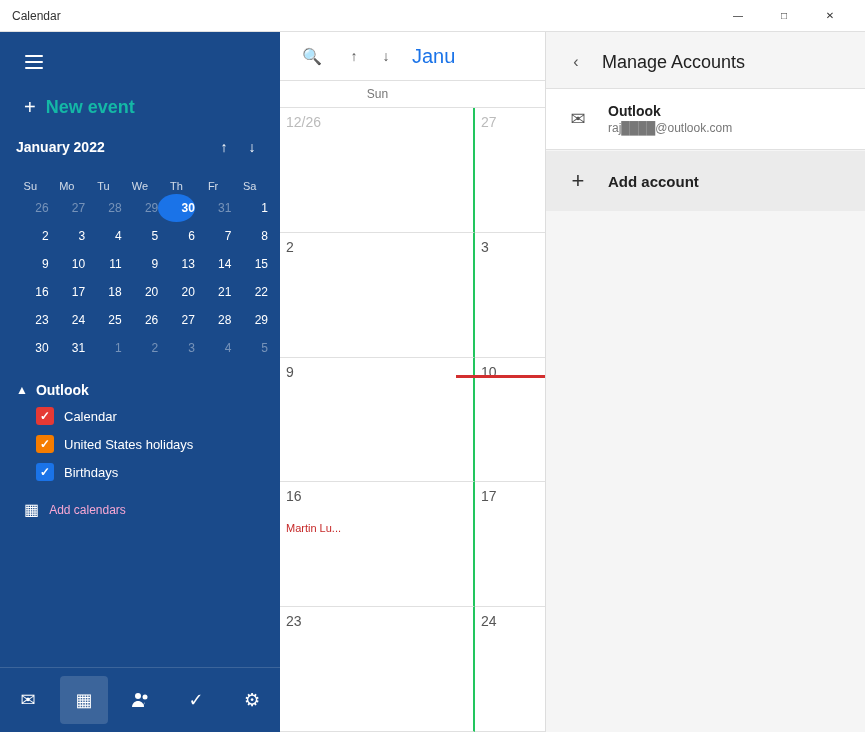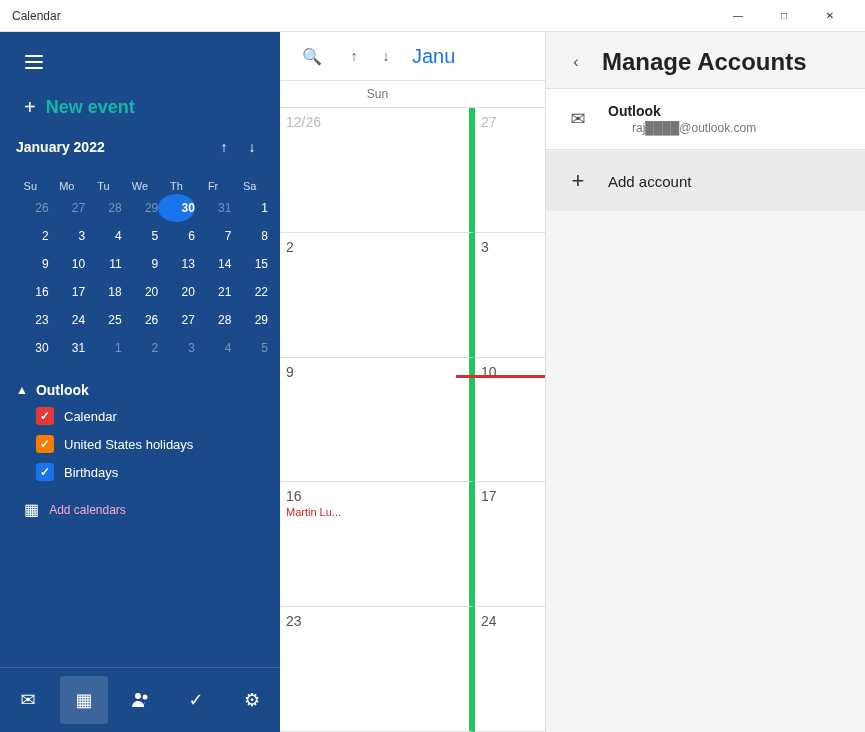--- a/index.html
+++ b/index.html
@@ -337,38 +337,38 @@
       font-weight: 400;
     }
 
     .cal-body {
       flex: 1;
       display: grid;
       grid-template-columns: repeat(3, 1fr);
       grid-template-rows: repeat(5, 1fr);
     }
     .cal-cell {
-      border-right: 6px solid #22c55e;
+      border-right: 2px solid #22c55e;
       border-bottom: 1px solid #e0e0e0;
       padding: 6px;
       min-height: 80px;
       position: relative;
     }
     .cal-cell:nth-child(3n) { border-right: none; }
     .cal-date {
       font-size: 14px;
       color: #555;
       font-weight: 400;
     }
     .cal-date.out-month { color: #bbb; }
     .cal-event {
       font-size: 11px;
       color: #c62828;
       font-weight: 500;
-      margin-top: 2px;
+      margin-top: 18px;
     }
 
     
     .arrow-overlay {
       position: absolute;
       top: 50%;
       left: 30%;
       transform: translateY(-60%);
       z-index: 10;
       pointer-events: none;
@@ -403,22 +403,22 @@
       height: 28px;
       display: flex;
       align-items: center;
       justify-content: center;
       cursor: pointer;
       border-radius: 4px;
       color: #555;
       font-size: 16px;
     }
     .manage-title {
-      font-size: 24px;
-      font-weight: 700;
+      font-size: 18px;
+      font-weight: 400;
       color: #222;
     }
     .manage-subtitle {
       font-size: 13px;
       color: #555;
       padding: 0 16px 12px 16px;
     }
 
     .account-item {
       display: flex;
@@ -435,21 +435,21 @@
       height: 32px;
       display: flex;
       align-items: center;
       justify-content: center;
       color: #555;
       font-size: 18px;
       flex-shrink: 0;
     }
     .account-info { display: flex; flex-direction: column; gap: 2px; }
     .account-name { font-size: 14px; font-weight: 600; color: #222; }
-    .account-email { font-size: 12px; color: #777; margin-left: 24px; }
+    .account-email { font-size: 12px; color: #777; }
 
     .add-account-item {
       display: flex;
       align-items: center;
       gap: 14px;
       padding: 14px 16px;
       cursor: pointer;
       background: #ebebeb;
       margin-top: 1px;
     }
@@ -458,21 +458,21 @@
       height: 32px;
       display: flex;
       align-items: center;
       justify-content: center;
       font-size: 22px;
       color: #333;
       font-weight: 300;
     }
     .add-account-label {
       font-size: 15px;
-      font-weight: 400;
+      font-weight: 700;
       color: #222;
     }
   </style>
 </head>
 <body>
 
 <div class="title-bar">
   <span class="title-bar-title">Calendar</span>
   <div class="title-bar-controls">
     <button class="title-bar-btn">—</button>

